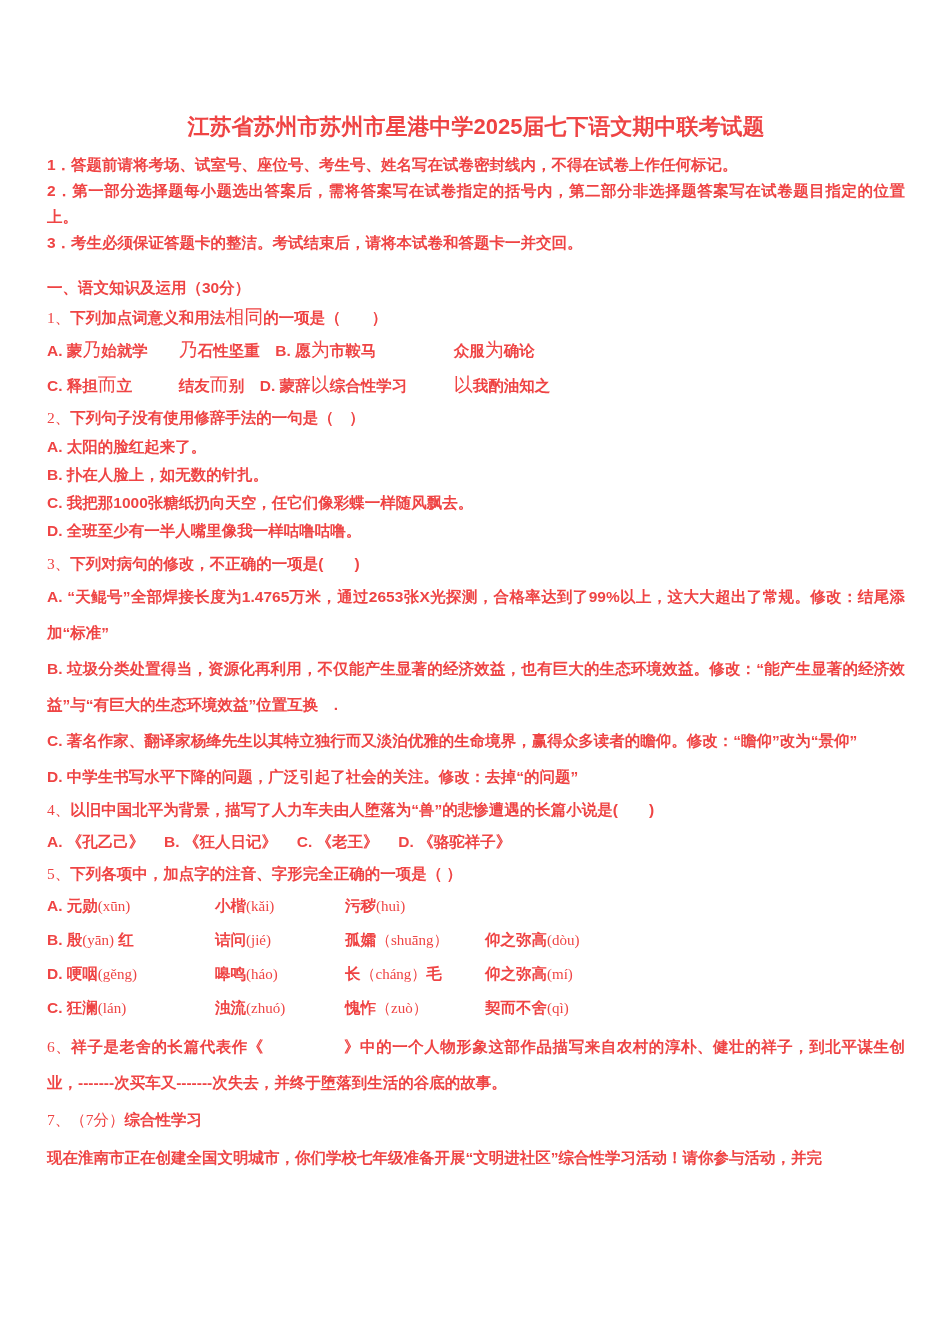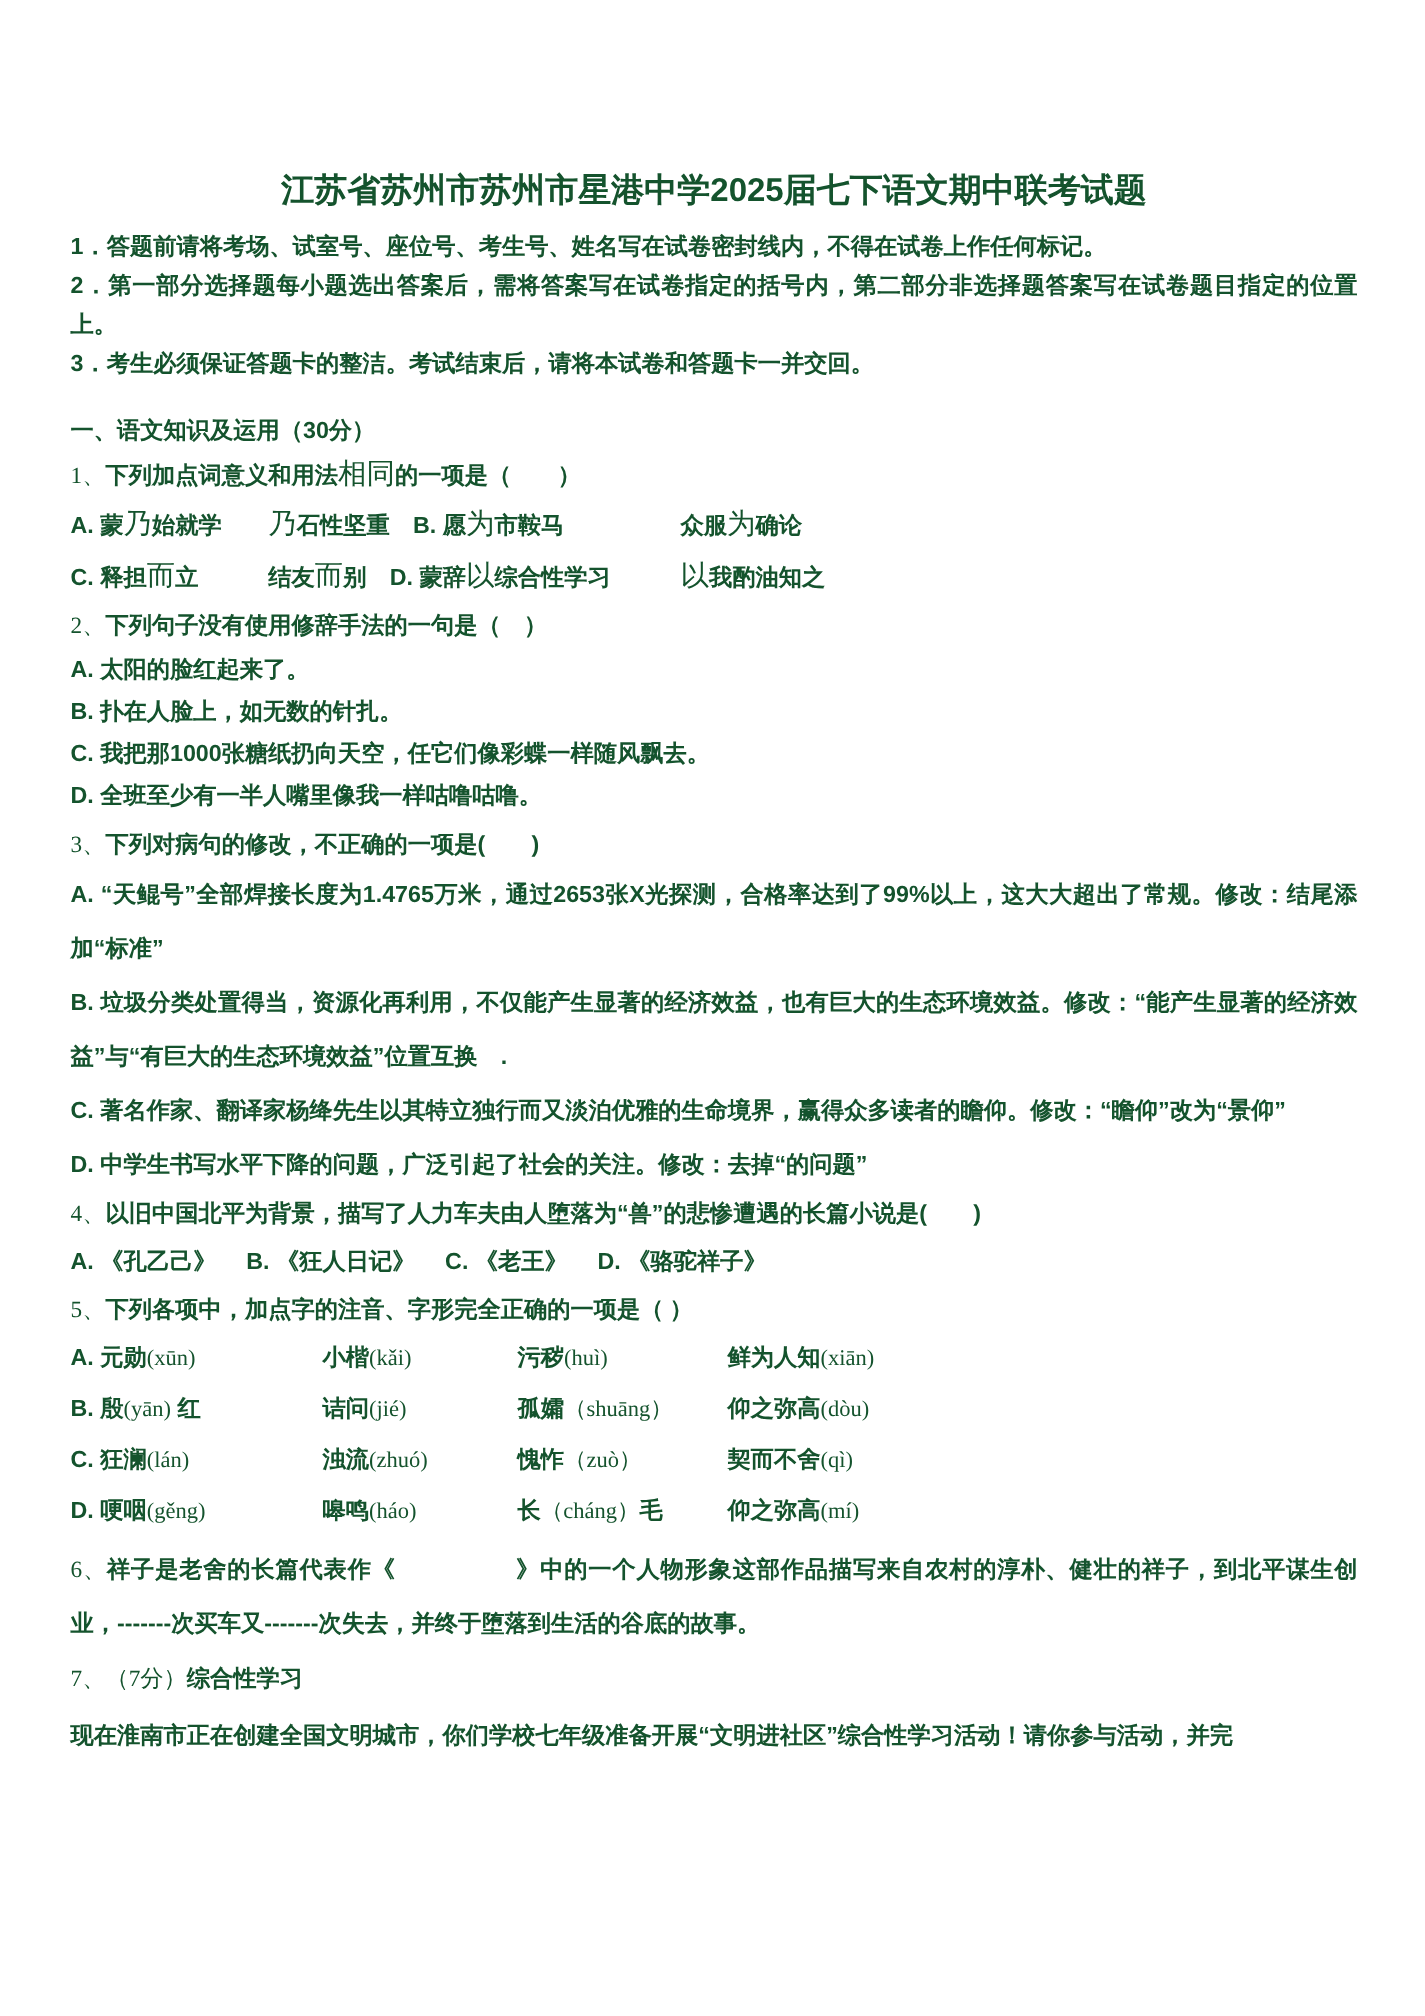--- a/index.html
+++ b/index.html
@@ -1,21 +1,21 @@
 <!DOCTYPE html>
 <html><head>
 <meta charset="utf-8">
 <style>
   html,body{margin:0;padding:0;background:#fff;}
   .page{
     position:relative;
     width:950px;height:1344px;
     box-sizing:border-box;
     padding:114px 45px 0 47px;
-    background:#fff;color:#14532d;
+    background:#fff;color:#ef4444;
     font-family:"Liberation Sans",sans-serif;
     font-size:15.5px;font-weight:700;
     overflow:hidden;
   }
   p{margin:0;}
   .title{
     font-size:22px;font-weight:700;text-align:center;
     line-height:26px;margin:0 0 12px 0;
   }
   .notice p{line-height:26px;text-align:justify;}
@@ -79,39 +79,38 @@
   <p class="opt36">D. 中学生书写水平下降的问题，广泛引起了社会的关注。修改：去掉“的问题”</p>
 
   <p class="stem"><span class="qnum">4、</span><span>以旧中国北平为背景，描写了人力车夫由人堕落为“兽”的悲惨遭遇的长篇小说是(　　)</span></p>
   <p class="optrow">A. 《孔乙己》　 B. 《狂人日记》　 C. 《老王》　 D. 《骆驼祥子》</p>
 
   <p class="stem"><span class="qnum">5、</span><span>下列各项中，加点字的注音、字形完全正确的一项是（ ）</span></p>
   <div class="grid5">
     <span><span>A. 元勋</span><span class="py">(xūn)</span></span>
     <span><span>小楷</span><span class="py">(kǎi)</span></span>
     <span><span>污秽</span><span class="py">(huì)</span></span>
-    <span><span>鲜为人知</span><span class="py">(xiān)</span></span>
   </div>
   <div class="grid5">
     <span><span>B. 殷</span><span class="py">(yān)</span><span> 红</span></span>
     <span><span>诘问</span><span class="py">(jié)</span></span>
     <span><span>孤孀</span><span class="py">（shuāng）</span></span>
     <span><span>仰之弥高</span><span class="py">(dòu)</span></span>
   </div>
   <div class="grid5">
+    <span><span>D. 哽咽</span><span class="py">(gěng)</span></span>
+    <span><span>嗥鸣</span><span class="py">(háo)</span></span>
+    <span><span>长</span><span class="py">（cháng）</span><span>毛</span></span>
+    <span><span>仰之弥高</span><span class="py">(mí)</span></span>
+  </div>
+  <div class="grid5">
     <span><span>C. 狂澜</span><span class="py">(lán)</span></span>
     <span><span>浊流</span><span class="py">(zhuó)</span></span>
     <span><span>愧怍</span><span class="py">（zuò）</span></span>
     <span><span>契而不舍</span><span class="py">(qì)</span></span>
-  </div>
-  <div class="grid5">
-    <span><span>D. 哽咽</span><span class="py">(gěng)</span></span>
-    <span><span>嗥鸣</span><span class="py">(háo)</span></span>
-    <span><span>长</span><span class="py">（cháng）</span><span>毛</span></span>
-    <span><span>仰之弥高</span><span class="py">(mí)</span></span>
   </div>
 
   <p class="wide mt4"><span class="qnum">6、</span><span>祥子是老舍的长篇代表作《　　　　　》中的一个人物形象这部作品描写来自农村的淳朴、健壮的祥子，到北平谋生创业，-------次买车又-------次失去，并终于堕落到生活的谷底的故事。</span></p>
 
   <p class="stem mt4"><span class="qnum">7、</span><span class="qnum">（7分）</span><span>综合性学习</span></p>
   <p class="oneline mt8">现在淮南市正在创建全国文明城市，你们学校七年级准备开展“文明进社区”综合性学习活动！请你参与活动，并完</p>
 
 </div>
 
 </body></html>

